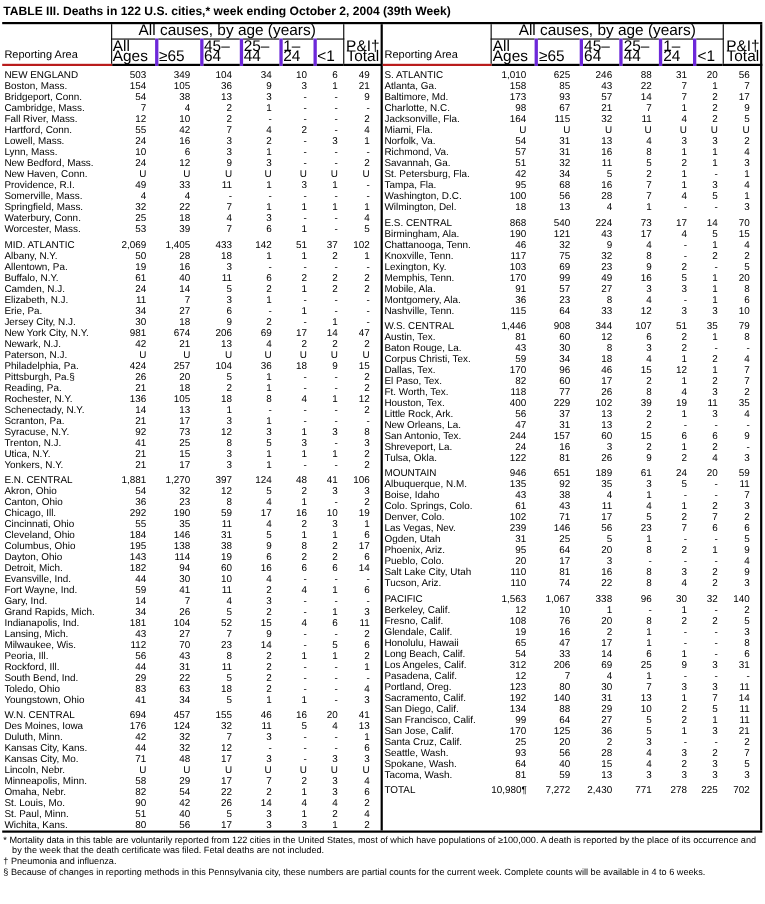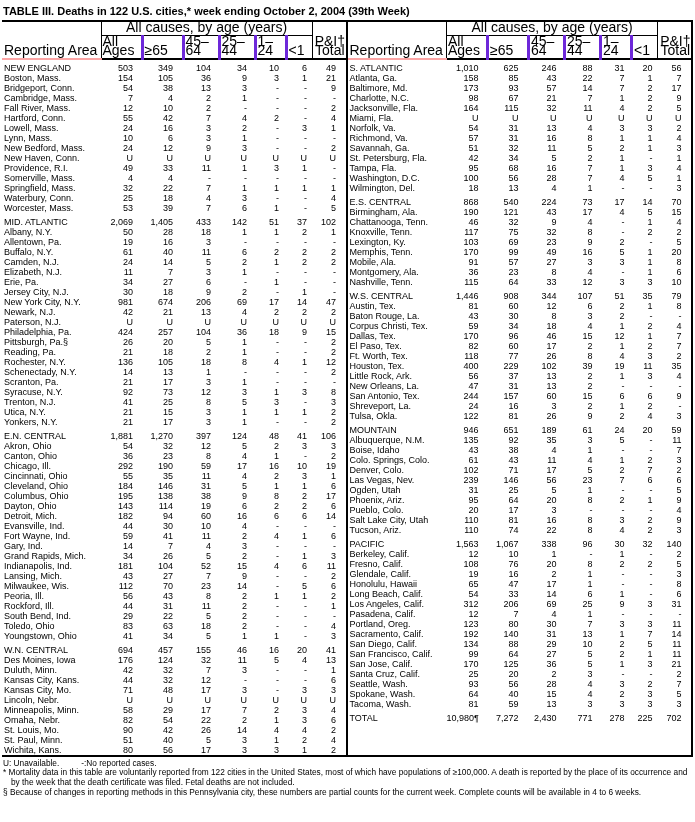--- a/index.html
+++ b/index.html
@@ -3,21 +3,21 @@
 <meta charset="utf-8">
 <style>
   html,body{margin:0;padding:0;background:#fff;color:#000;}
   body{width:695px;font-family:"Liberation Sans","DejaVu Sans",sans-serif;}
   .page{padding:4px 2px 0 2px;box-sizing:border-box;border-radius:30px;}
   .title{font-size:11px;font-weight:bold;padding:1px 0 3px 1px;letter-spacing:0;}
   .table-wrap{display:flex;border-top:2px solid #000;border-bottom:2px solid #000;align-items:stretch;}
   .half{width:50%;box-sizing:border-box;border-right:2px solid #000;}
   table{width:100%;border-collapse:collapse;table-layout:fixed;}
   th{font-weight:normal;font-size:14px;line-height:9.5px;padding:1px;vertical-align:bottom;white-space:pre-line;}
-  .h-area{text-align:left;border-right:1px solid #000;border-bottom:2px solid #fca5a5;padding-left:2px;padding-bottom:2px;font-size:14px;}
+  .h-area{text-align:left;border-right:1px solid #000;border-bottom:2px solid #b91c1c;padding-left:2px;padding-bottom:2px;font-size:10px;}
   .h-group{text-align:center;border-bottom:1px solid #000;border-right:1px solid #000;padding:1px 0 2px 0;}
   .h-pi{text-align:center;border-left:1px solid #000;border-bottom:2px solid #000;padding-bottom:2px;}
   .h-age{text-align:left;border-bottom:2px solid #000;padding-bottom:2px;}
   .h-age + .h-age{border-left:3px solid #6d28d9;margin-top:22px;}
   tbody td{font-size:9px;line-height:10px;height:10px;padding:0;white-space:nowrap;}
   tbody tr:first-child td{padding-top:3px;margin-top:35px;}
   td.area{text-align:left;padding-left:2px;overflow:hidden;}
   td.num{text-align:right;}
   .c0{padding-right:9px}.c1{padding-right:10px}.c2{padding-right:8px}
   .c3{padding-right:8px}.c4{padding-right:7px}.c5{padding-right:5px}.c6{padding-right:11px}
@@ -1440,19 +1440,17 @@
               <td class="num c4">278</td>
               <td class="num c5">225</td>
               <td class="num c6">702</td>
             </tr>
           </tbody>
       </table>
     </div>
   </div>
 
   <div class="footnotes">
-    <div class="legend">
-      <span>U: Unavailable.</span><span class="sep"></span><span>-:No reported cases.</span>
-    </div>
     <div class="fn">* Mortality data in this table are voluntarily reported from 122 cities in the United States, most of which have populations of ≥100,000. A death is reported by the place of its occurrence and by the week that the death certificate was filed. Fetal deaths are not included.</div>
+    <div class="fn">† Pneumonia and influenza.</div>
     <div class="fn">§ Because of changes in reporting methods in this Pennsylvania city, these numbers are partial counts for the current week. Complete counts will be available in 4 to 6 weeks.</div>
   </div>
 </div>
 
 </body></html>

